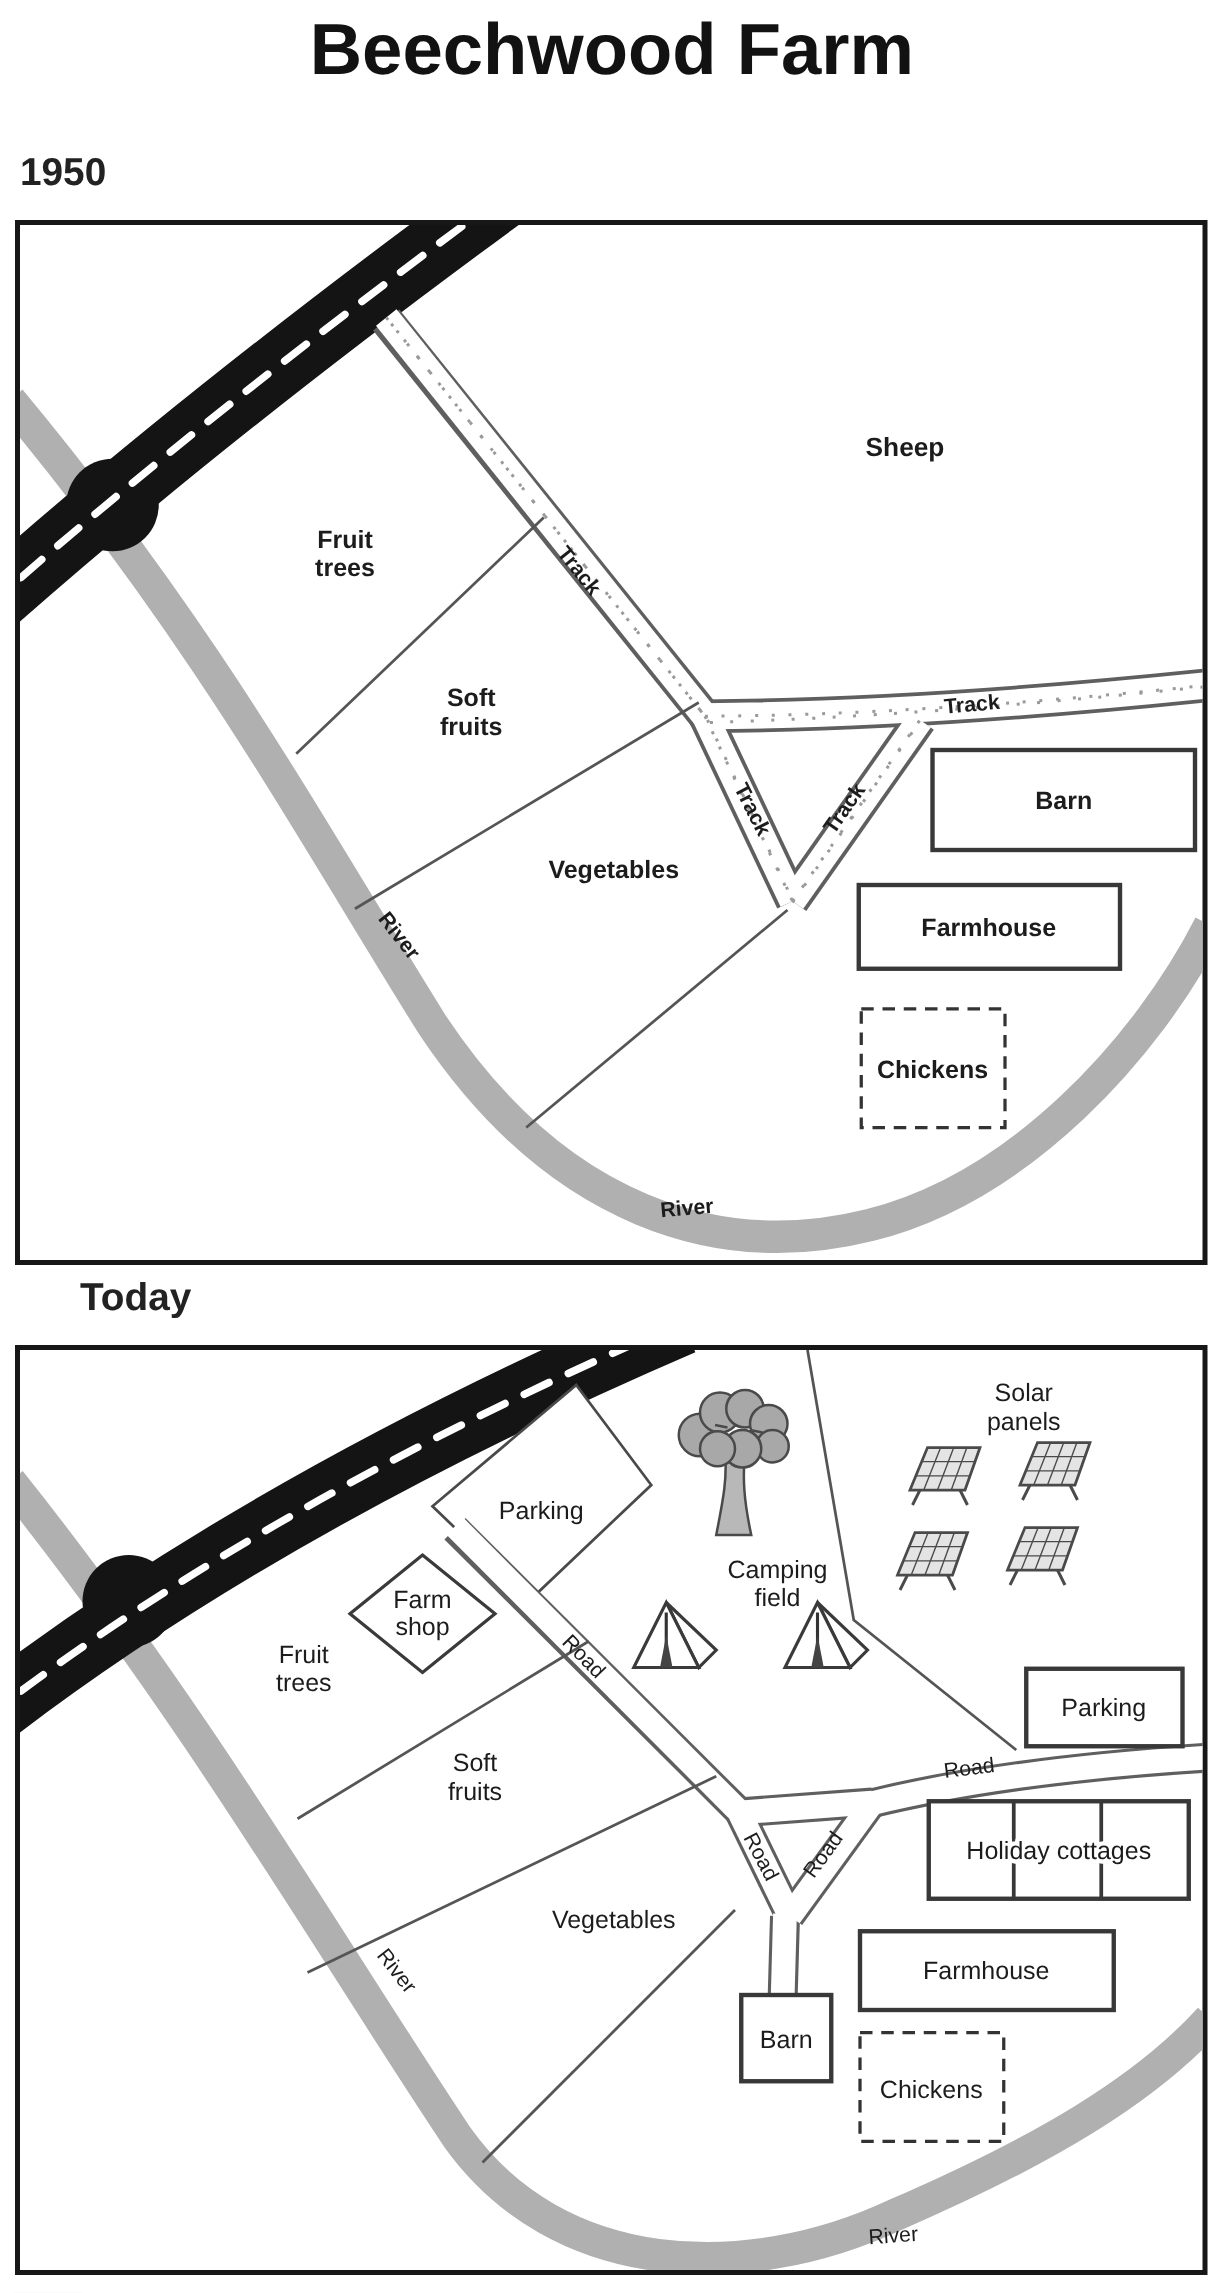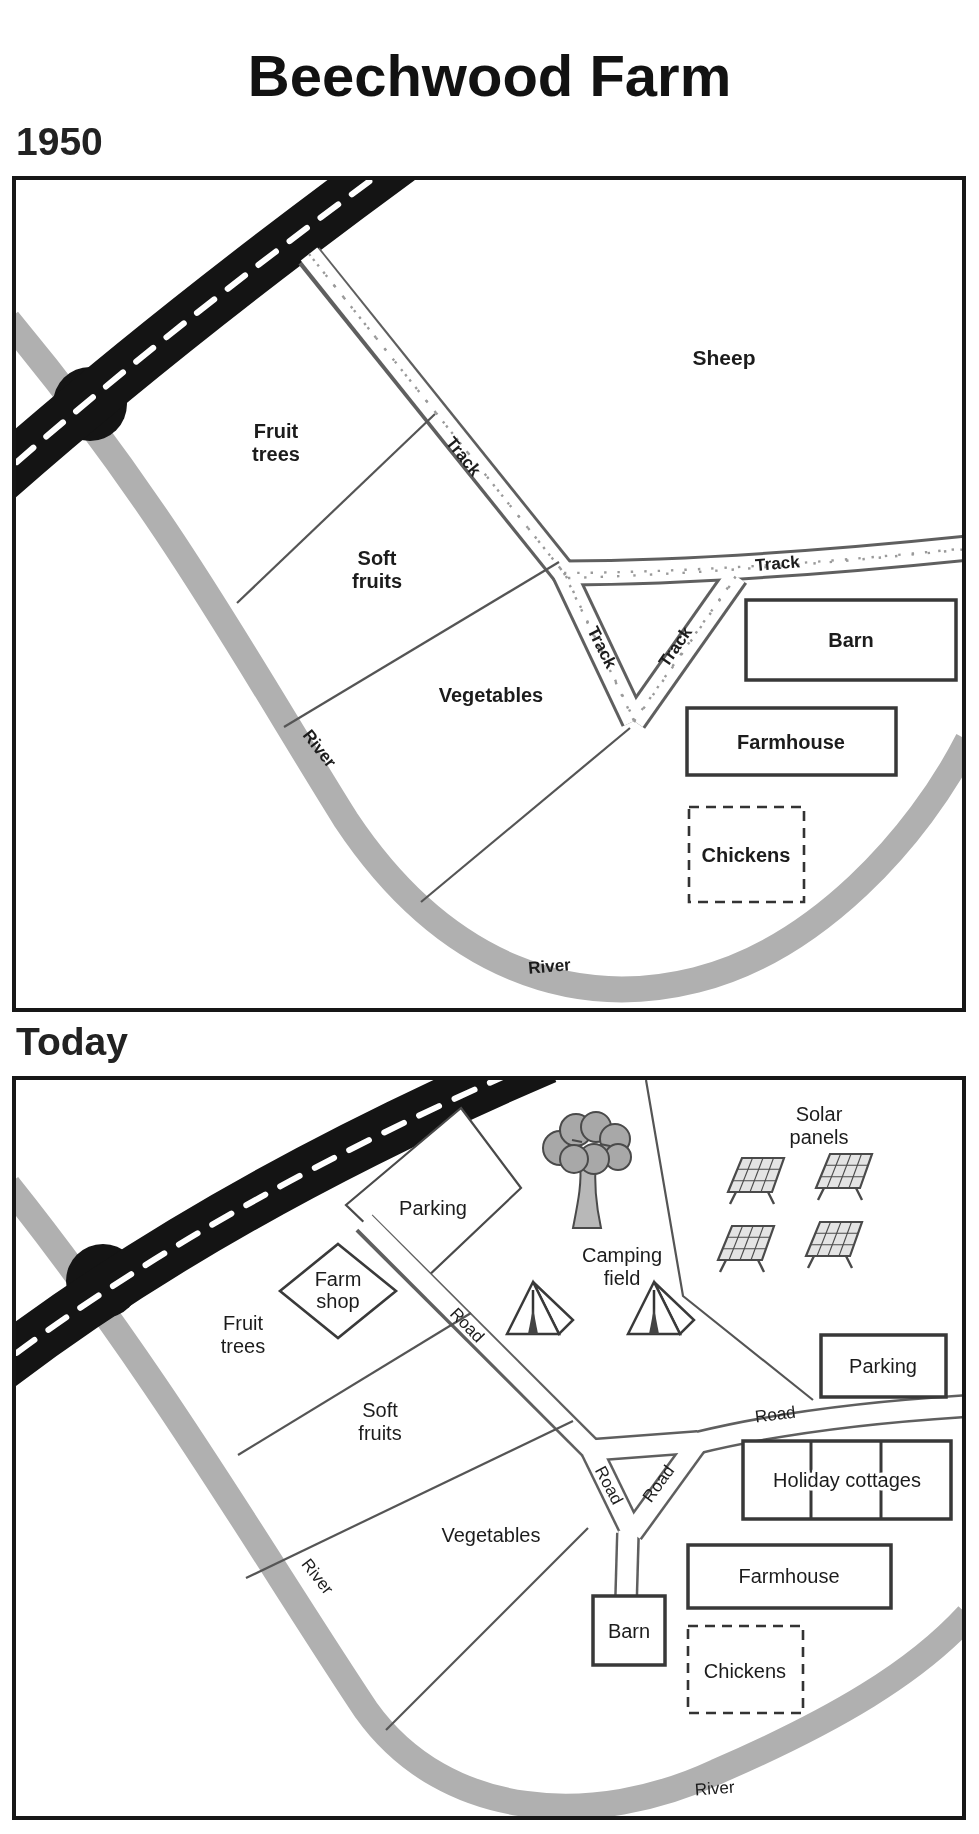--- a/index.html
+++ b/index.html
@@ -1,22 +1,22 @@
 <!DOCTYPE html>
 <html><head>
 <meta charset="utf-8">
 <style>
   html,body{margin:0;padding:0;background:#fff;}
   body{width:979px;height:1834px;position:relative;overflow:hidden;
        font-family:"Liberation Sans",sans-serif;color:#1c1c1c;}
   .title{position:absolute;top:6px;left:0;width:979px;text-align:center;
-         font-size:58px;font-weight:bold;color:#121212;letter-spacing:0px;margin-top:36px;}
-  .period{position:absolute;left:16px;font-size:39px;font-weight:bold;color:#222;}
+         font-size:58px;font-weight:bold;color:#121212;letter-spacing:0px;}
+  .period{position:absolute;left:16px;font-size:31px;font-weight:bold;color:#222;}
   #period-1950{top:120px;}
-  #period-today{top:1020px;}
+  #period-today{top:1020px;margin-left:48px;}
   .panel{position:absolute;left:12px;width:946px;border:4px solid #171717;background:transparent;}
   #panel-1950{top:176px;height:828px;font-weight:bold;}
   #panel-today{top:1076px;height:736px;}
   .panel svg{display:block;width:100%;height:100%;}
   #watermark{position:absolute;top:0;left:0;z-index:-1;}
   text{font-family:"Liberation Sans",sans-serif;fill:#1c1c1c;}
   .area{font-size:20px;}
   .big{font-size:21px;}
   .path-lbl{font-size:17px;}
   .bld{font-size:20px;}

